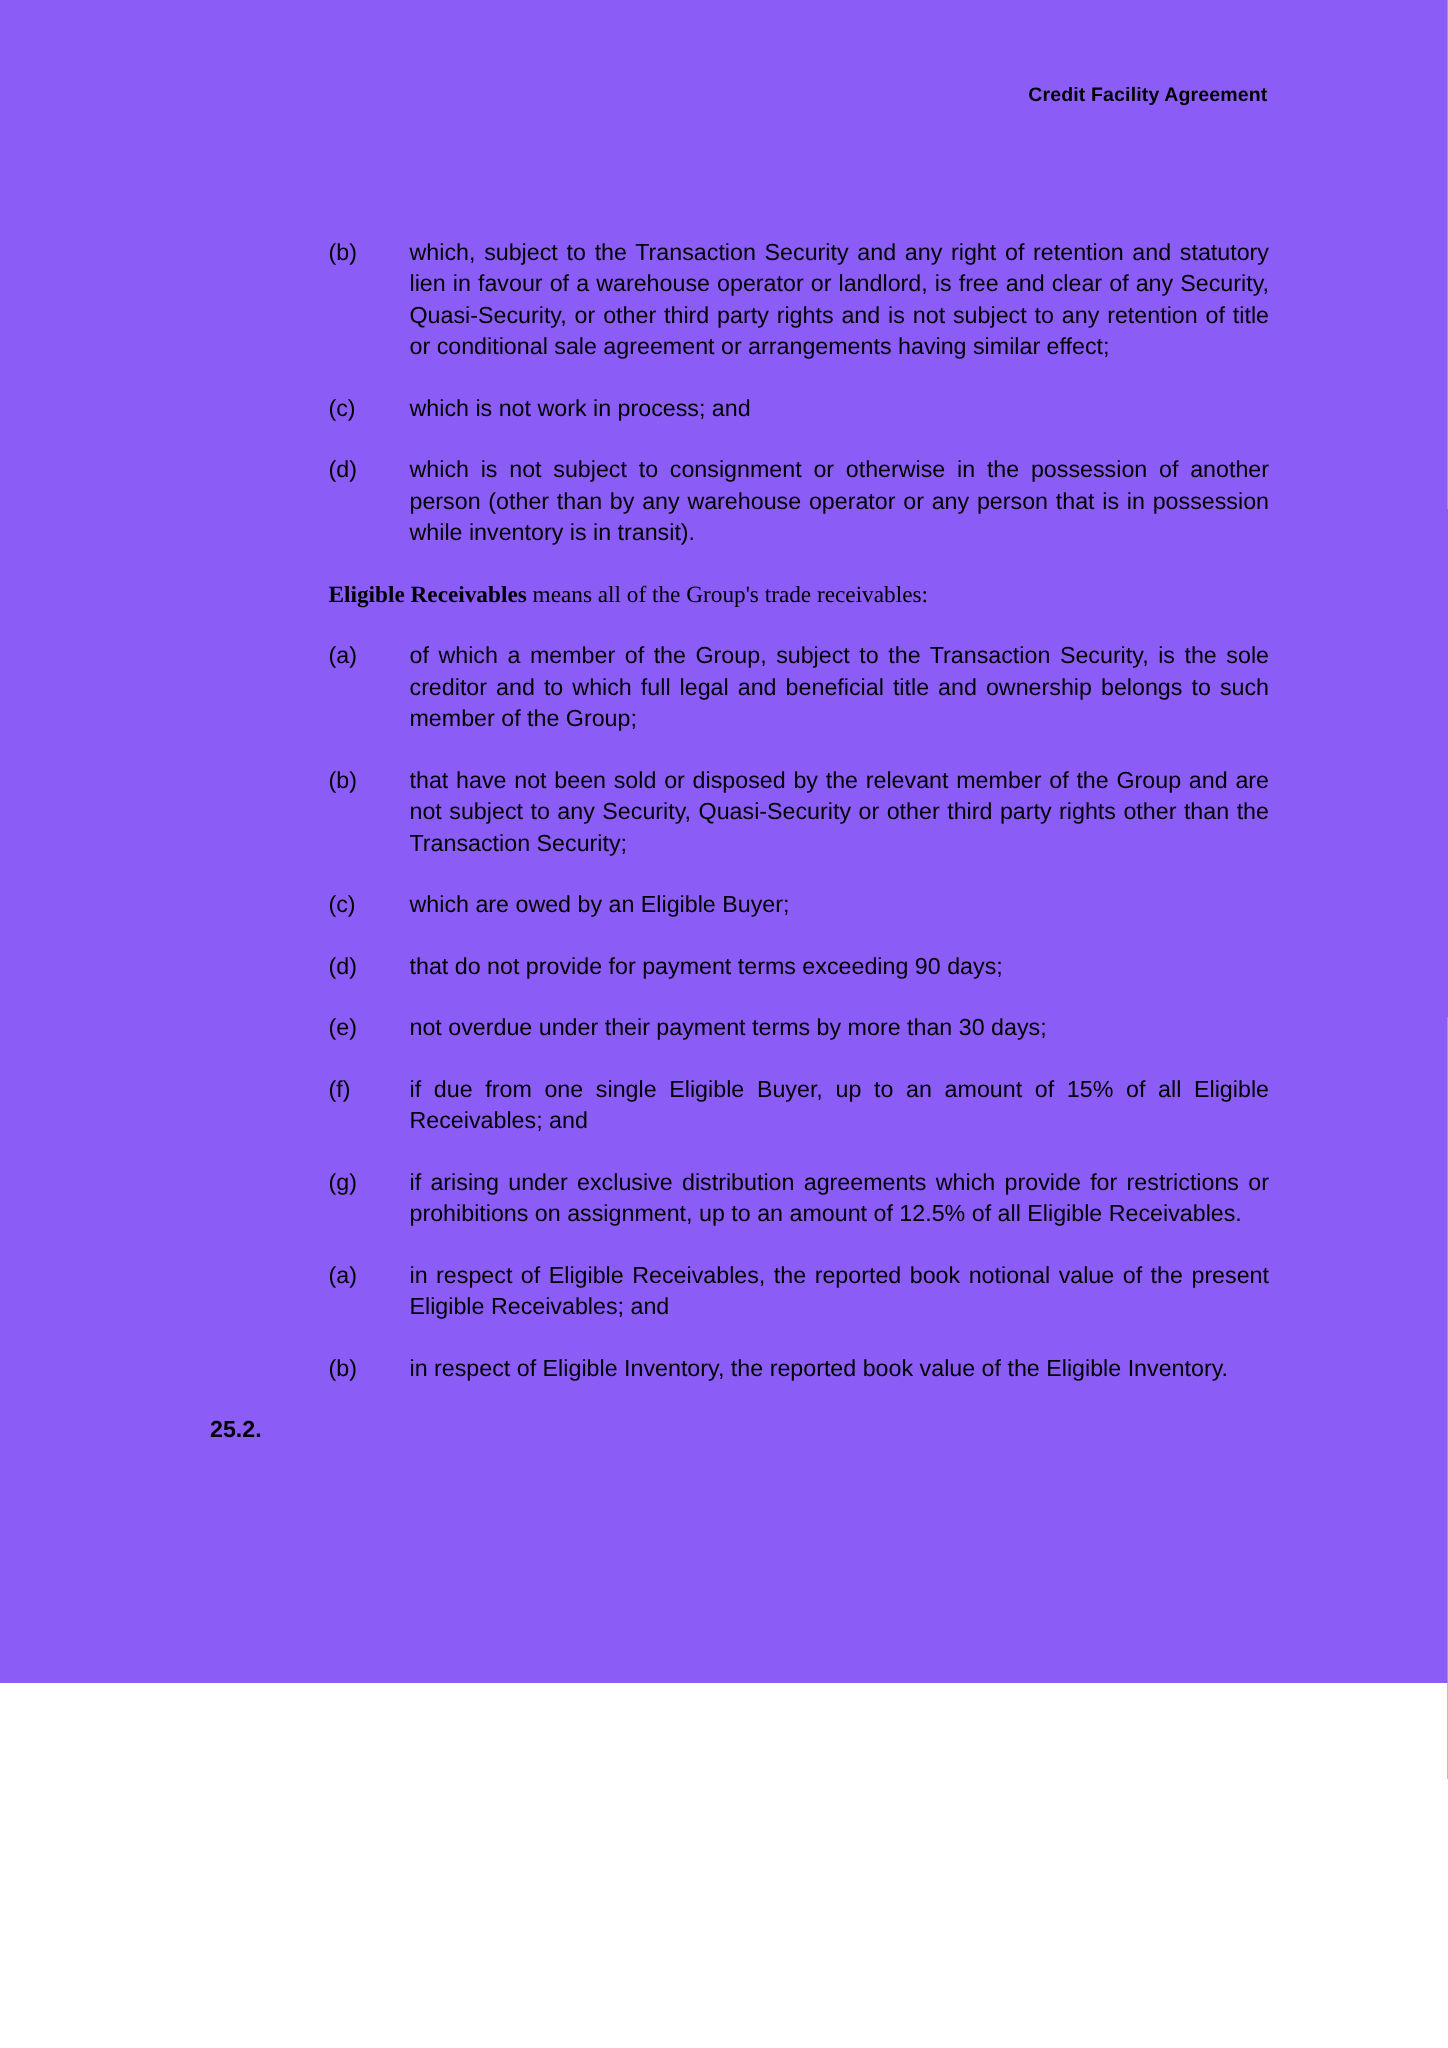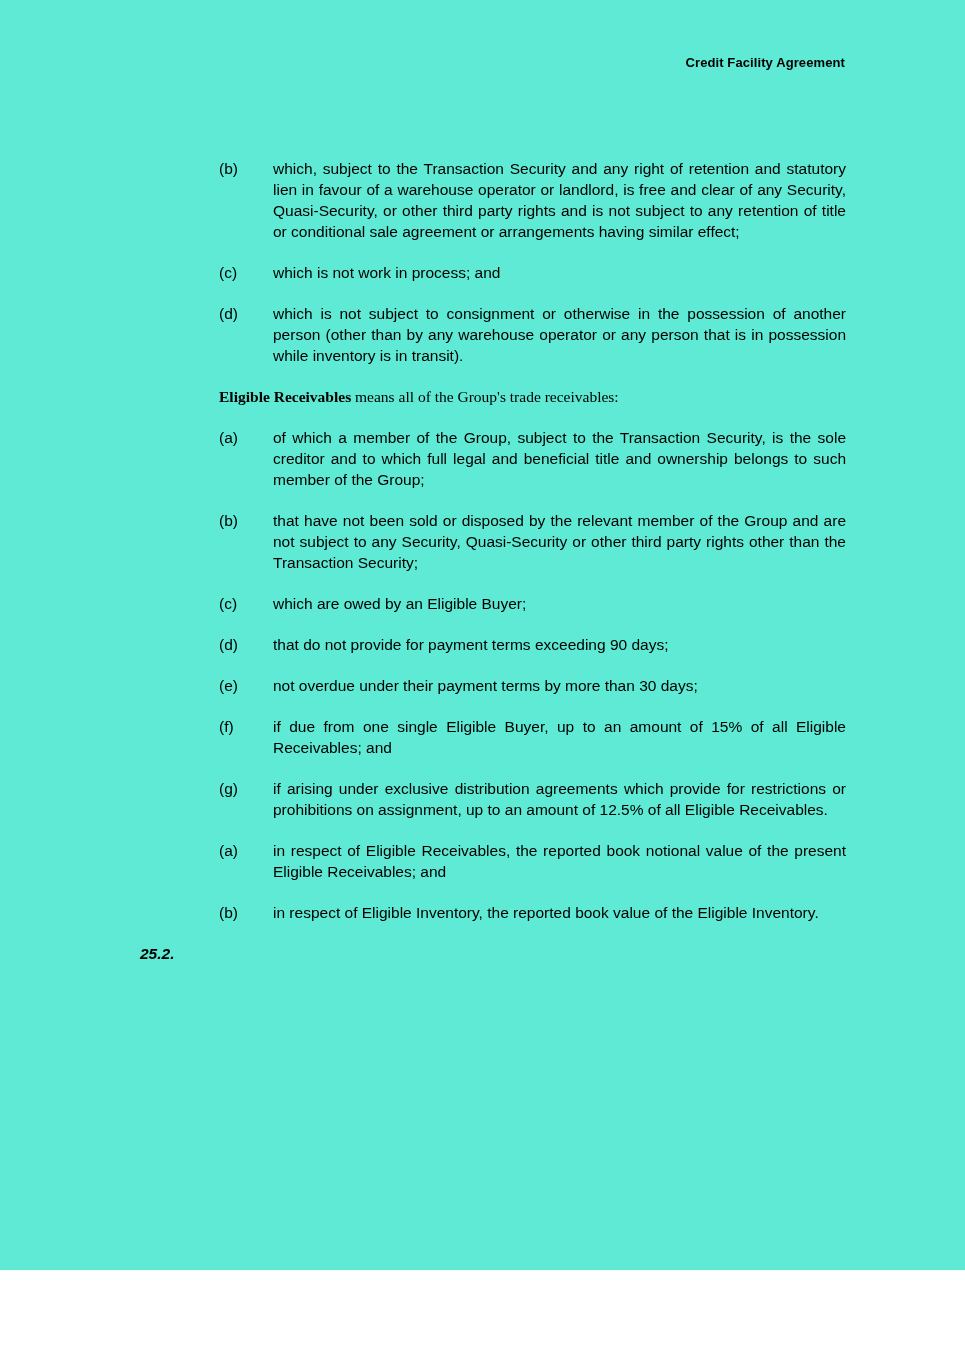--- a/index.html
+++ b/index.html
@@ -7,22 +7,22 @@
   body {
     width: 965px;
     height: 1365px;
     background: #ffffff;
     font-family: "Liberation Sans", sans-serif;
     color: #000000;
   }
   .page {
     position: relative;
     width: 965px;
-    height: 1270px;
-    background: #5eead4;
+    height: 1122px;
+    background: #8b5cf6;
     overflow: hidden;
     padding-left: 31px;
   }
   .doc-header {
     position: absolute;
     top: 55px;
     right: 120px;
     font-size: 13px;
     font-weight: 700;
     letter-spacing: 0.1px;
@@ -50,21 +50,21 @@
     margin: 0 0 20px 79px;
     text-align: justify;
     font-family: Liberation Serif, serif;
   }
   .para .term { font-weight: 700; }
   .section-heading {
     display: flex;
     font-weight: 700;
     margin: 8px 0 20px 0;
   }
-  .section-number { flex: 0 0 79px; font-style: italic; }
+  .section-number { flex: 0 0 79px; }
   .section-title { flex: 1; }
   .section-body {
     margin: 0 0 20px 79px;
     text-align: justify;
   }
   .doc-footer {
     position: absolute;
     top: 1298px;
     left: 143px;
     right: 120px;

